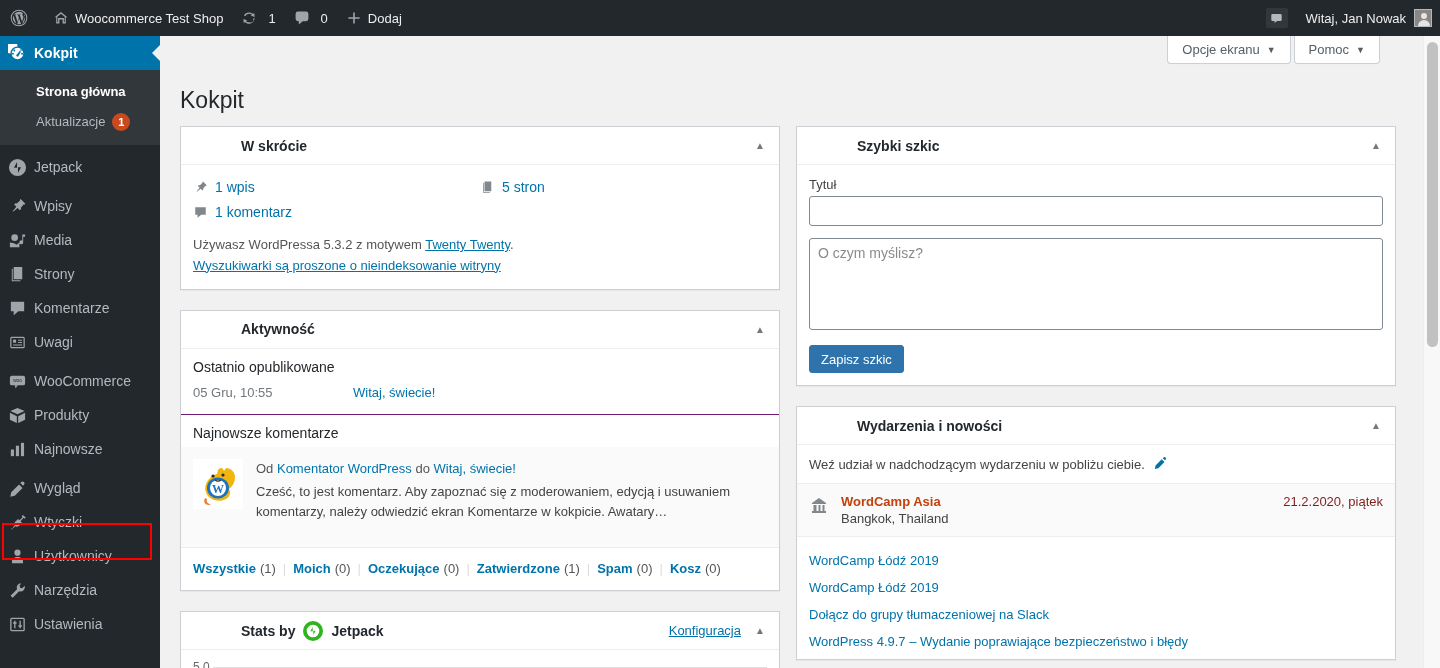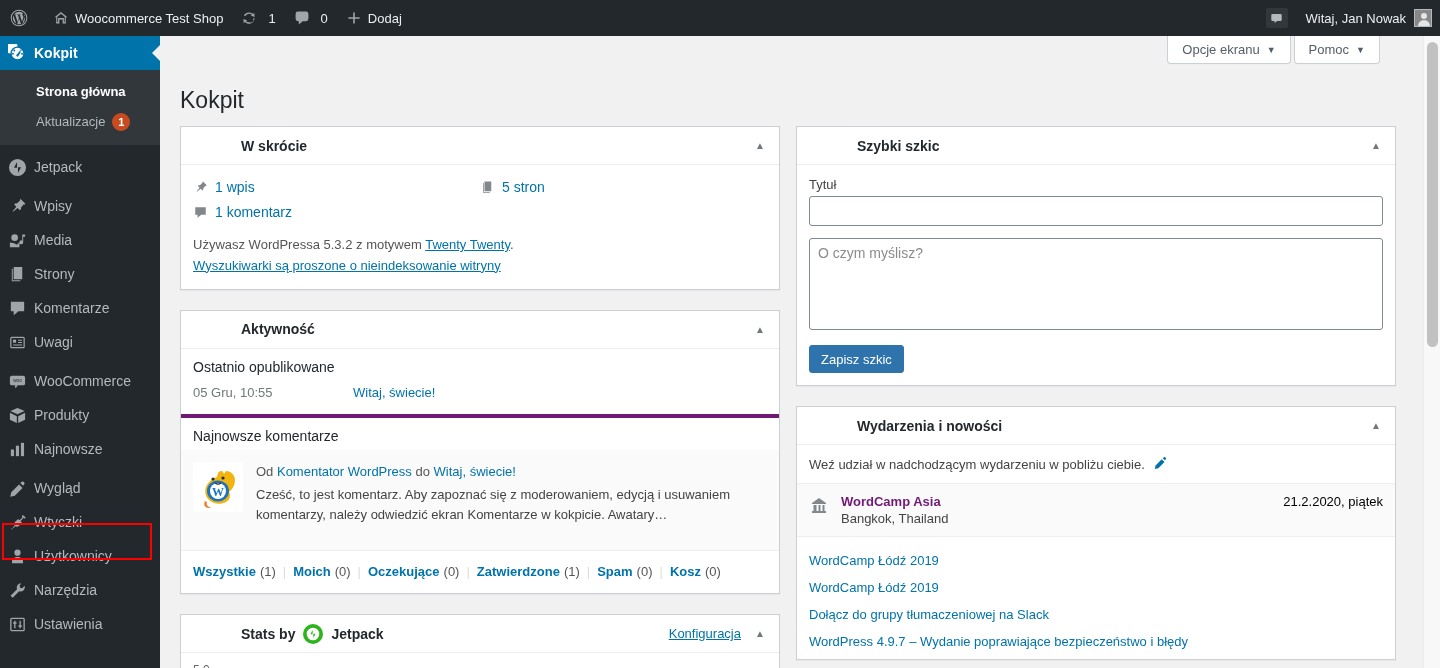--- a/index.html
+++ b/index.html
@@ -230,21 +230,21 @@
   .glance-items li .g-ico { color: #82878c; display: inline-flex; }
   .versions {
     margin-top: 8px;
     font-size: 13px;
     line-height: 1.6;
     color: #555;
   }
   .versions .noindex { display: block; }
 
   
-  .activity-block { border-bottom: 4px solid #701a75; }
+  .activity-block { border-bottom: 1px solid #701a75; }
   .activity-block:last-child { border-bottom: none; }
   .act-title {
     font-size: 14px;
     color: #23282d;
     padding: 10px 12px 6px 12px;
     margin: 0;
     font-weight: 400;
   }
   .act-row {
     display: flex; gap: 0;
@@ -351,23 +351,23 @@
   }
   .event-row {
     display: flex; align-items: flex-start;
     gap: 10px;
     padding: 10px 12px;
     background: #fafafa;
     border-bottom: 1px solid #eee;
     font-size: 13px;
   }
   .event-icon { width: 22px; flex: none; color: #82878c; padding-top: 2px; }
-  .event-title { font-weight: 600; color: #701a75; text-align: right; }
+  .event-title { font-weight: 600; color: #c2410c; text-align: right; }
   .event-loc { color: #444; margin-top: 2px; }
-  .event-date { margin-left: auto; color: #000000; white-space: nowrap; }
+  .event-date { margin-left: auto; color: #7f1d1d; white-space: nowrap; }
   .news-list { list-style: none; margin: 0; padding: 10px 12px 4px 12px; }
   .news-list li { padding: 6px 0; font-size: 13px; }
 
   
   #scrollbar-track {
     position: absolute;
     top: 36px; right: 0;
     width: 17px; height: 632px;
     background: #f8f8f8;
     border-left: 1px solid #ededed;

